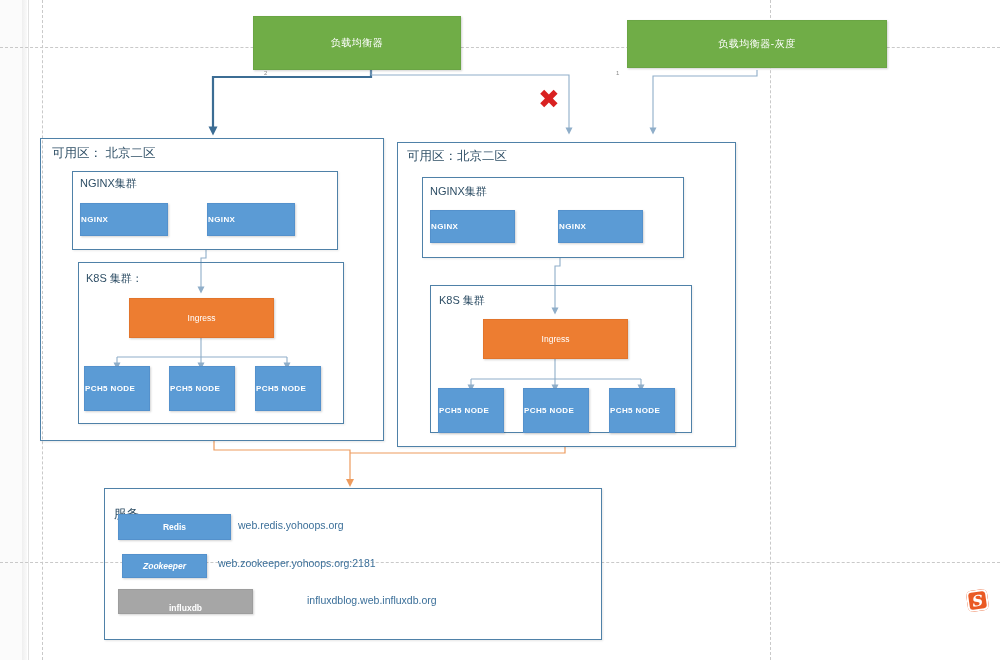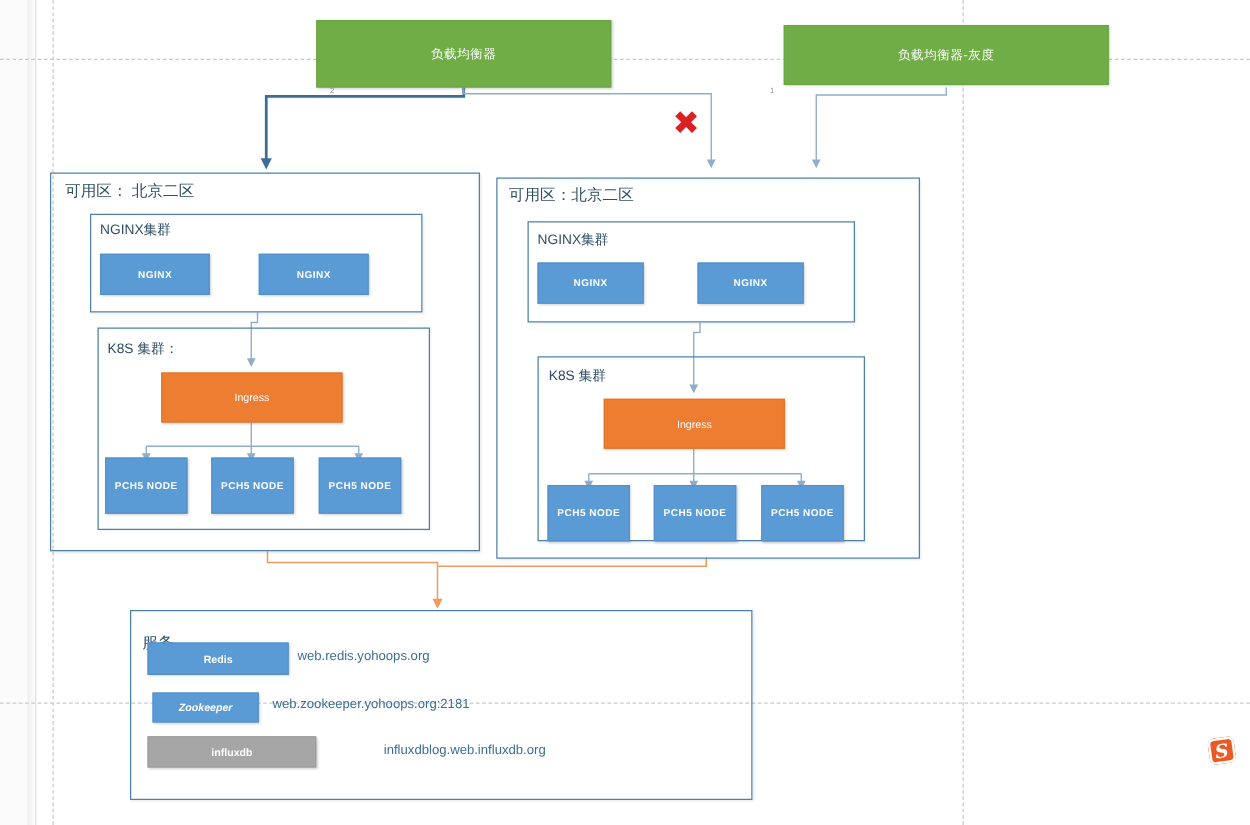--- a/index.html
+++ b/index.html
@@ -84,21 +84,20 @@
 
   .node-box {
     background: #5B9BD5;
     border: 1px solid #5491cc;
     box-shadow: 1px 1px 2px rgba(0,0,0,.18);
     color: #ffffff;
     font-size: 8px;
     font-weight: bold;
     display: flex;
     align-items: center;
-    justify-content: center;
     letter-spacing: .4px;
   }
   .ingress-box {
     background: #ED7D31;
     border: 1px solid #e2752c;
     box-shadow: 1px 1px 2px rgba(0,0,0,.18);
     color: #ffffff;
     font-size: 8.5px;
     display: flex;
     align-items: center;
@@ -214,21 +213,21 @@
     <path d="M555,379 L555,388" fill="none" stroke="#8faec9" stroke-width="1.1" marker-end="url(#ah-blue)"></path>
     <path d="M641,379 L641,388" fill="none" stroke="#8faec9" stroke-width="1.1" marker-end="url(#ah-blue)"></path>
 
     <path d="M214,441 L214,450 L350,450 L350,483" fill="none" stroke="#ED9B5E" stroke-width="1.2" marker-end="url(#ah-orange)"></path>
     <path d="M565,446 L565,453 L350,453" fill="none" stroke="#ED9B5E" stroke-width="1.2"></path>
   </svg>
 
   <span class="conn-num" style="left:264px; top:70px;">2</span>
   <span class="conn-num" style="left:616px; top:70px;">1</span>
 
-  <div class="box lb-box" style="left:253px; top:16px; width:236px; height:54px;justify-content:center;">
+  <div class="box lb-box" style="left:253px; top:16px; width:208px; height:54px;justify-content:center;">
     <span>负载均衡器</span>
   </div>
   <div class="box lb-box" style="left:627px; top:20px; width:260px; height:48px;">
     <span>负载均衡器-灰度</span>
   </div>
 
   <div class="x-mark" style="left:538px; top:86px;">✖</div>
 
   <div class="box zone-box" style="left:40px; top:138px; width:344px; height:303px;"></div>
   <div class="zone-title" style="left:52px; top:145px;">可用区： 北京二区</div>
@@ -290,20 +289,20 @@
   <div class="box svc-box" style="left:118px; top:514px; width:113px; height:26px;">
     <span>Redis</span>
   </div>
   <div class="svc-url" style="left:238px; top:519px;">web.redis.yohoops.org</div>
 
   <div class="box svc-box" style="left:122px; top:554px; width:85px; height:24px;font-style:italic;">
     <span>Zookeeper</span>
   </div>
   <div class="svc-url" style="left:218px; top:557px;">web.zookeeper.yohoops.org:2181</div>
 
-  <div class="box svc-box grey" style="left:118px; top:589px; width:135px; height:25px;">
+  <div class="box svc-box grey" style="left:118px; top:589px; width:135px; height:25px;align-items:flex-end;">
     <span>influxdb</span>
   </div>
   <div class="svc-url" style="left:307px; top:594px;">influxdblog.web.influxdb.org</div>
 
   <div class="watermark" style="left:967px; top:590px;">S</div>
 
 </div>
 
 </body></html>

